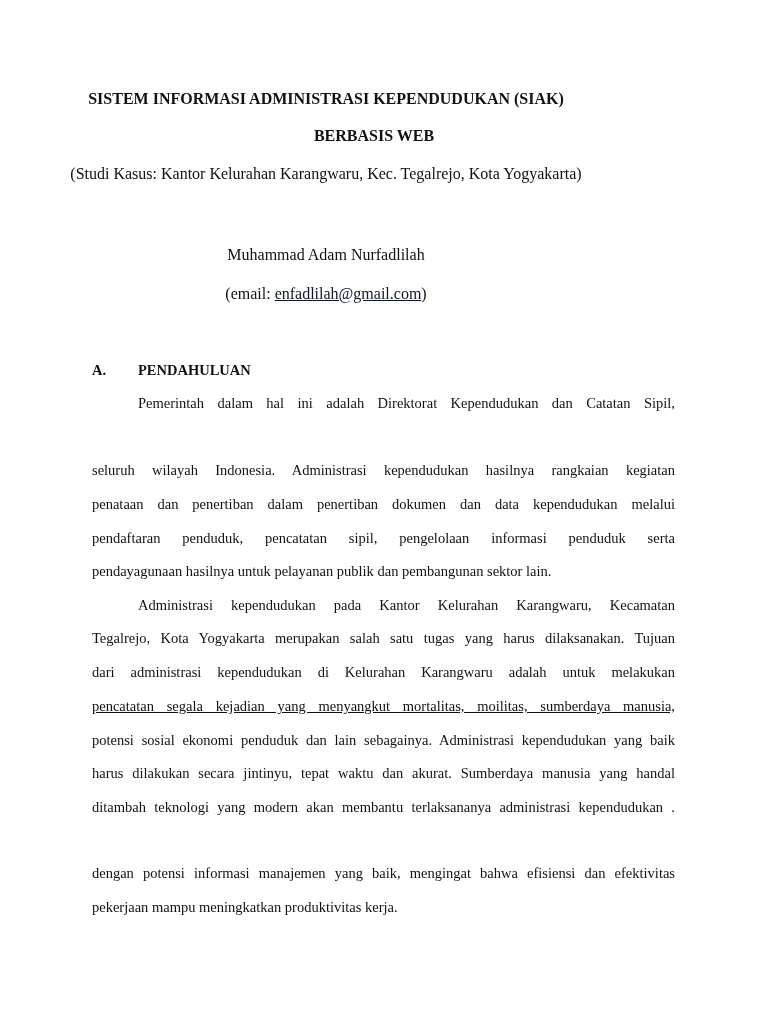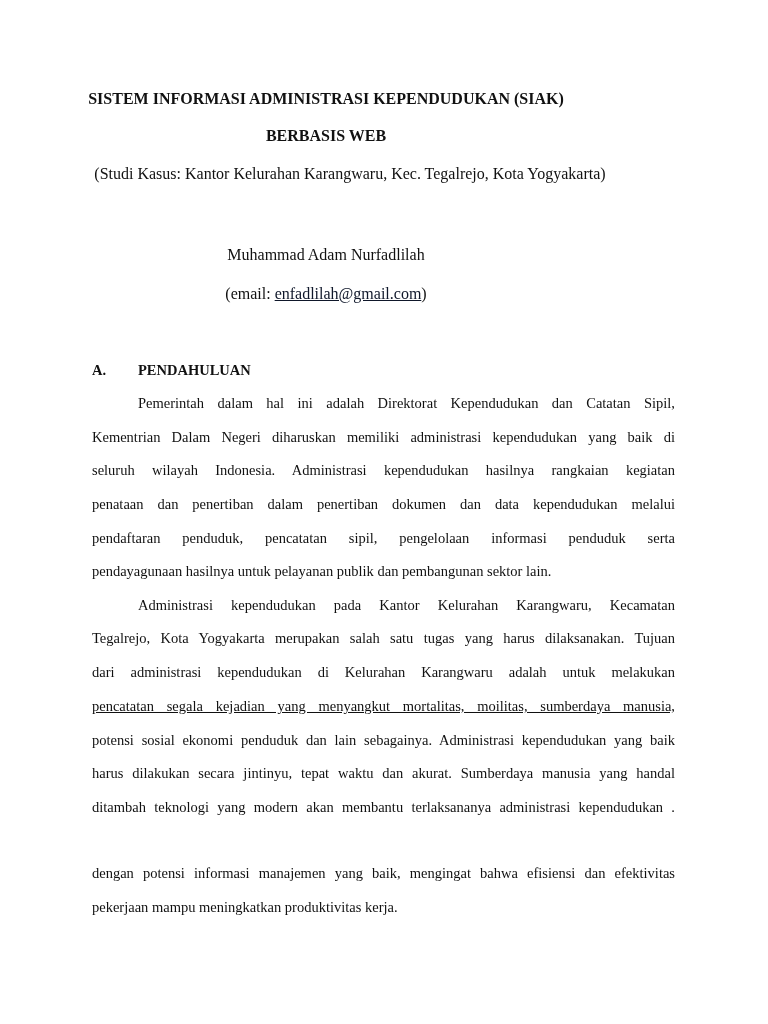--- a/index.html
+++ b/index.html
@@ -78,30 +78,29 @@
     .body-line.last {
       text-align-last: left;
     }
   </style>
 </head>
 <body>
 
 <div class="page">
 
   <div class="center title" style="top:89px;">SISTEM INFORMASI ADMINISTRASI KEPENDUDUKAN (SIAK)</div>
-  <div class="center title" style="top:126px;">BERBASIS WEB</div>
-  <div class="center subtitle" style="top:164px;padding-left:24px;">(Studi Kasus: Kantor Kelurahan Karangwaru, Kec. Tegalrejo, Kota Yogyakarta)</div>
+  <div class="center title" style="top:126px;padding-left:48px;">BERBASIS WEB</div>
+  <div class="center subtitle" style="top:164px;">(Studi Kasus: Kantor Kelurahan Karangwaru, Kec. Tegalrejo, Kota Yogyakarta)</div>
 
   <div class="center author" style="top:245px;">Muhammad Adam Nurfadlilah</div>
   <div class="center author" style="top:284px;"><span>(email: </span><span class="email-link">enfadlilah@gmail.com</span><span>)</span></div>
 
   <div class="heading"><span class="num">A.</span><span>PENDAHULUAN</span></div>
 
   <div class="body-line indent" style="top:394px;">Pemerintah dalam hal ini adalah Direktorat Kependudukan dan Catatan Sipil,</div>
-  <div class="body-line" style="top:428px;">Kementrian Dalam Negeri diharuskan memiliki administrasi kependudukan yang baik di</div>
   <div class="body-line" style="top:461px;">seluruh wilayah Indonesia. Administrasi kependudukan hasilnya rangkaian kegiatan</div>
   <div class="body-line" style="top:495px;">penataan dan penertiban dalam penertiban dokumen dan data kependudukan melalui</div>
   <div class="body-line" style="top:529px;">pendaftaran penduduk, pencatatan sipil, pengelolaan informasi penduduk serta</div>
   <div class="body-line last" style="top:562px;">pendayagunaan hasilnya untuk pelayanan publik dan pembangunan sektor lain.</div>
 
   <div class="body-line indent" style="top:596px;">Administrasi kependudukan pada Kantor Kelurahan Karangwaru, Kecamatan</div>
   <div class="body-line" style="top:629px;">Tegalrejo, Kota Yogyakarta merupakan salah satu tugas yang harus dilaksanakan. Tujuan</div>
   <div class="body-line" style="top:663px;">dari administrasi kependudukan di Kelurahan Karangwaru adalah untuk melakukan</div>
   <div class="body-line" style="top:697px;text-decoration:underline;">pencatatan segala kejadian yang menyangkut mortalitas, moilitas, sumberdaya manusia,</div>
   <div class="body-line" style="top:731px;">potensi sosial ekonomi penduduk dan lain sebagainya. Administrasi kependudukan yang baik</div>

